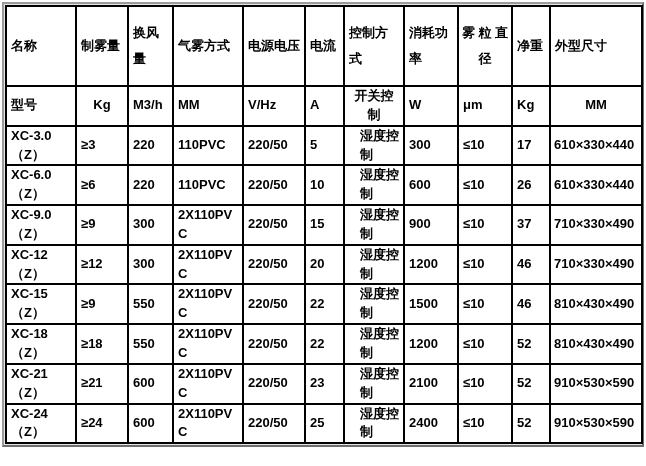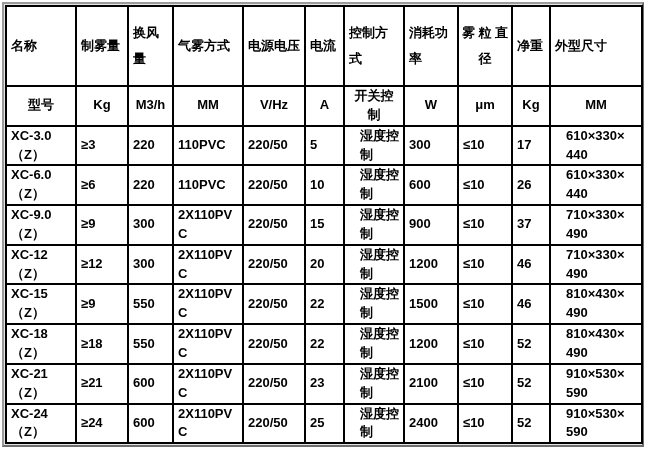--- a/index.html
+++ b/index.html
@@ -38,30 +38,30 @@
     padding: 0 4px;
     text-align: left;
     vertical-align: middle;
     overflow: hidden;
     word-break: break-all;
     line-height: 1.45;
   }
   
   .spec thead tr.hdr th { height: 80px; line-height: 26px; }
   
-  .spec thead tr.unt th { height: 36px; font-weight: bold; text-align: center; }
+  .spec thead tr.unt th { height: 36px; font-weight: bold; }
   
   .spec tbody tr td { height: 37px; }
   
   .spec thead tr.hdr th:nth-child(9) { text-align: center; padding: 0 2px; border-radius: 8px; }
   .spec thead tr.unt th:nth-child(2),
   .spec thead tr.unt th:nth-child(7),
   .spec thead tr.unt th:nth-child(11) { text-align: center; }
   .spec tbody td:nth-child(7) { padding-left: 15px; }
-  .spec tbody td:nth-child(11) { padding: 0 15px; }
+  .spec tbody td:nth-child(11) { padding: 0 3px; }
   col.c1  { width: 70px; }
   col.c2  { width: 52px; }
   col.c3  { width: 45px; }
   col.c4  { width: 70px; }
   col.c5  { width: 62px; }
   col.c6  { width: 39px; }
   col.c7  { width: 60px; }
   col.c8  { width: 54px; }
   col.c9  { width: 54px; }
   col.c10 { width: 38px; }

